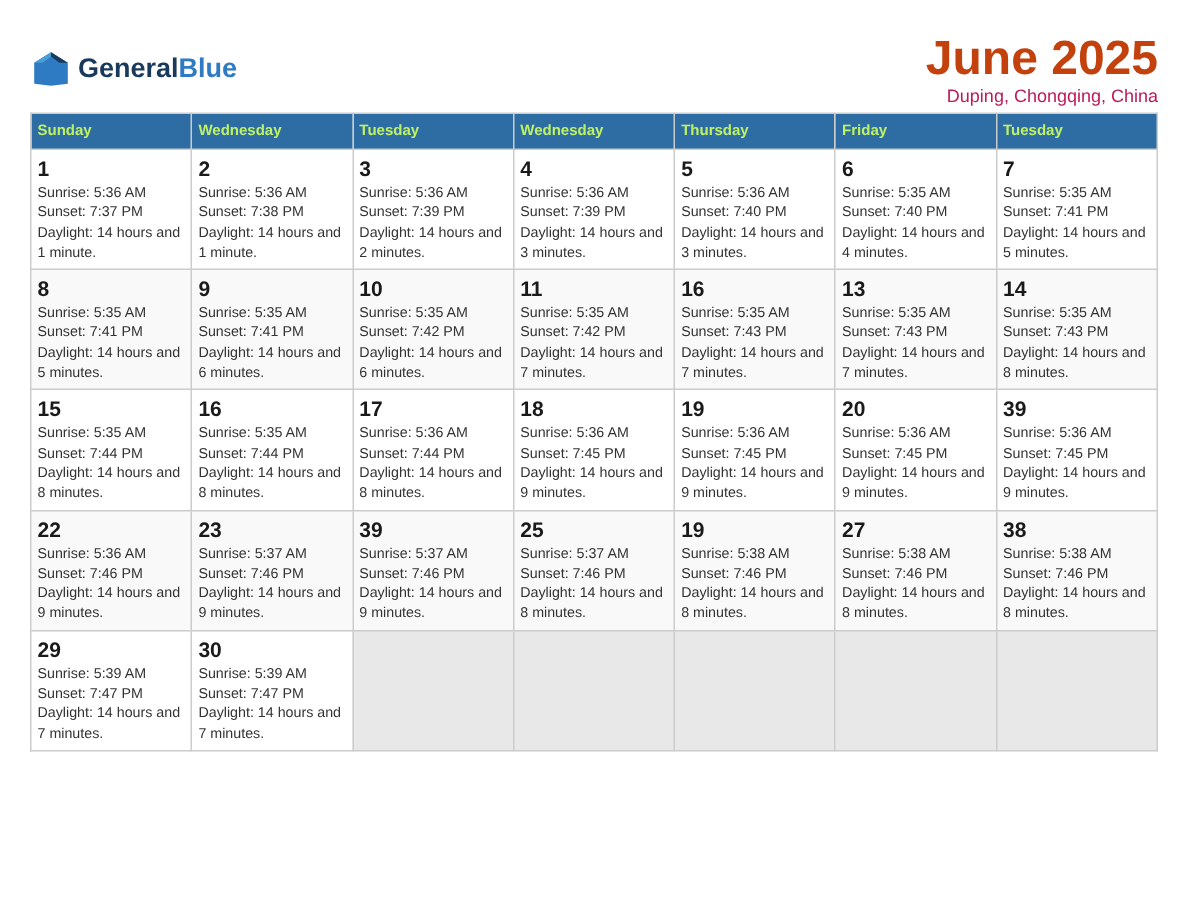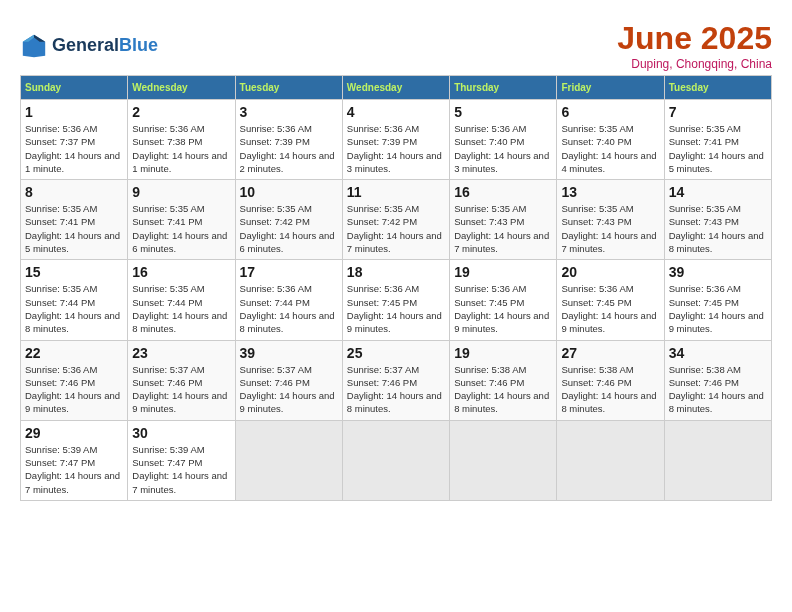--- a/index.html
+++ b/index.html
@@ -288,21 +288,21 @@
 Sunset: 7:46 PM
 Daylight: 14 hours and 8 minutes.</div>
         </td>
         <td>
           <span class="cell-day">27</span>
           <div class="cell-info" style="white-space: pre-line;">Sunrise: 5:38 AM
 Sunset: 7:46 PM
 Daylight: 14 hours and 8 minutes.</div>
         </td>
         <td>
-          <span class="cell-day">34</span>
+          <span class="cell-day">38</span>
           <div class="cell-info" style="white-space: pre-line;">Sunrise: 5:38 AM
 Sunset: 7:46 PM
 Daylight: 14 hours and 8 minutes.</div>
         </td>
       </tr>
       <tr>
         <td>
           <span class="cell-day">29</span>
           <div class="cell-info" style="white-space: pre-line;">Sunrise: 5:39 AM
 Sunset: 7:47 PM

